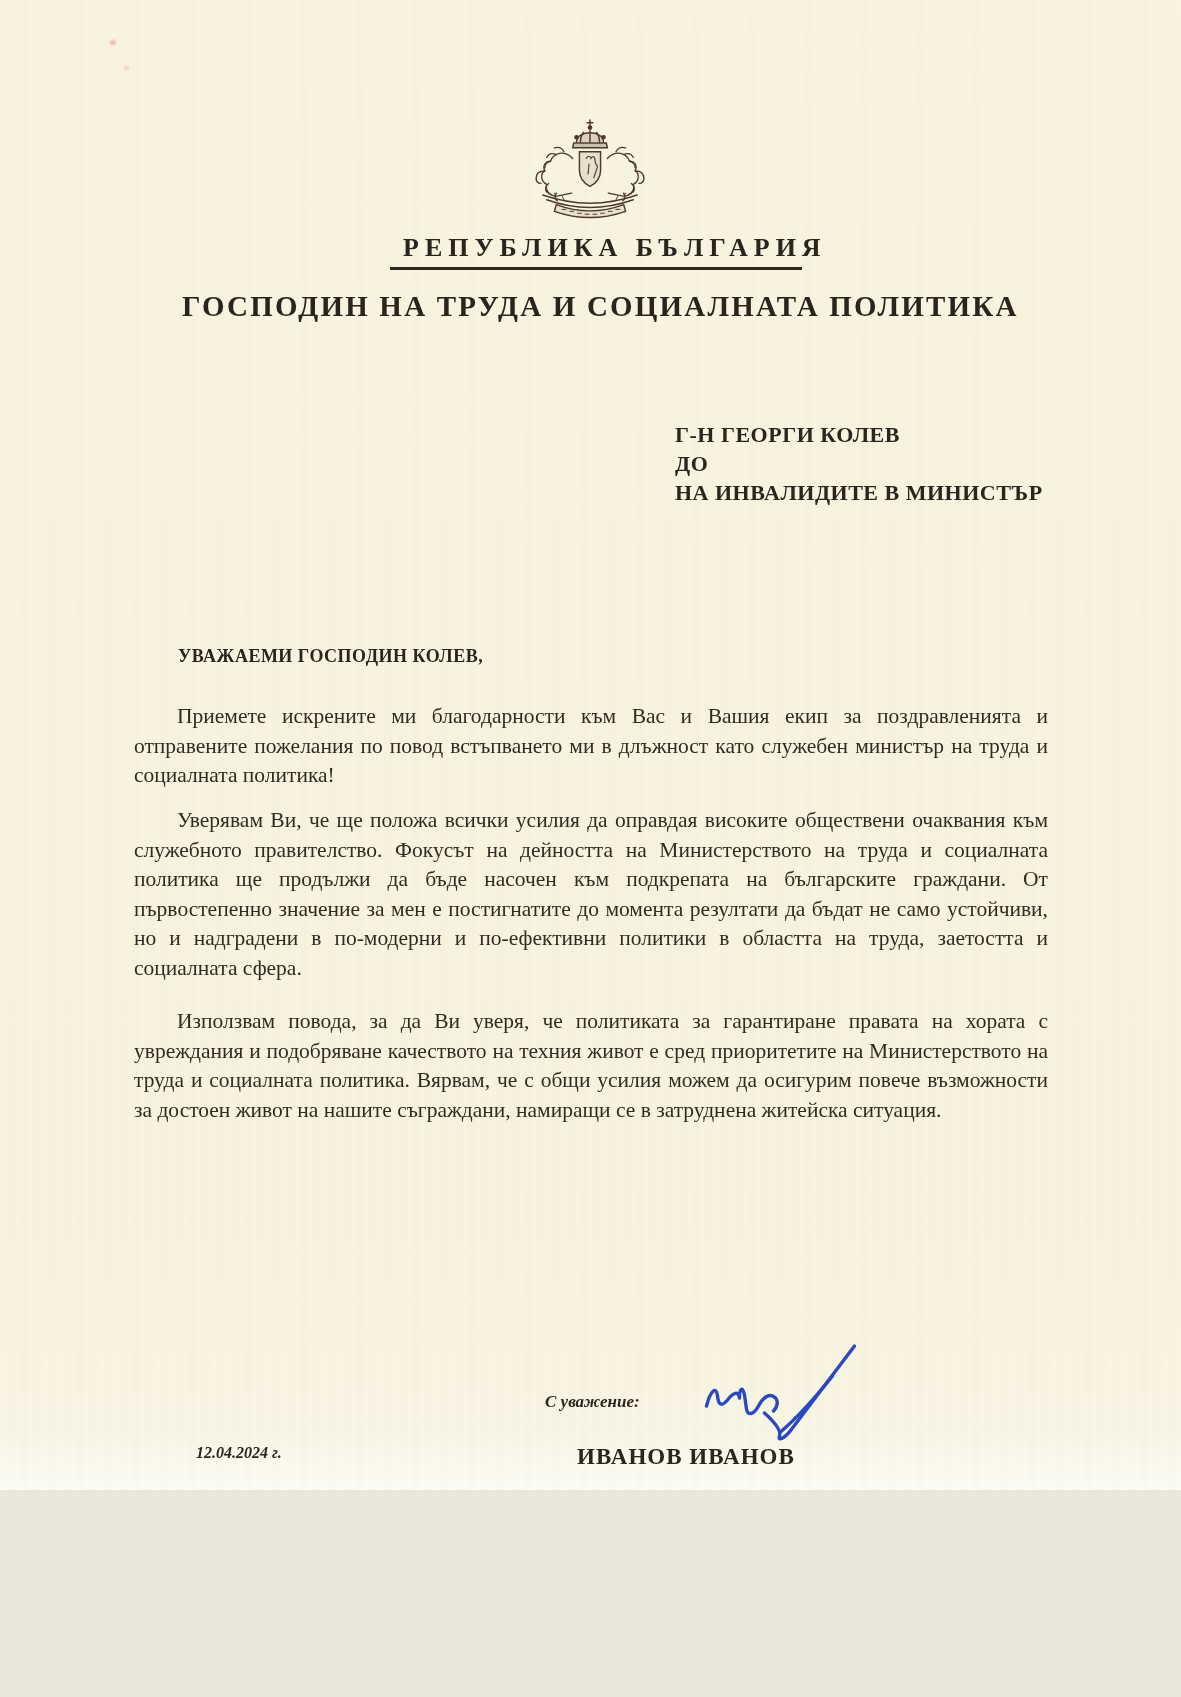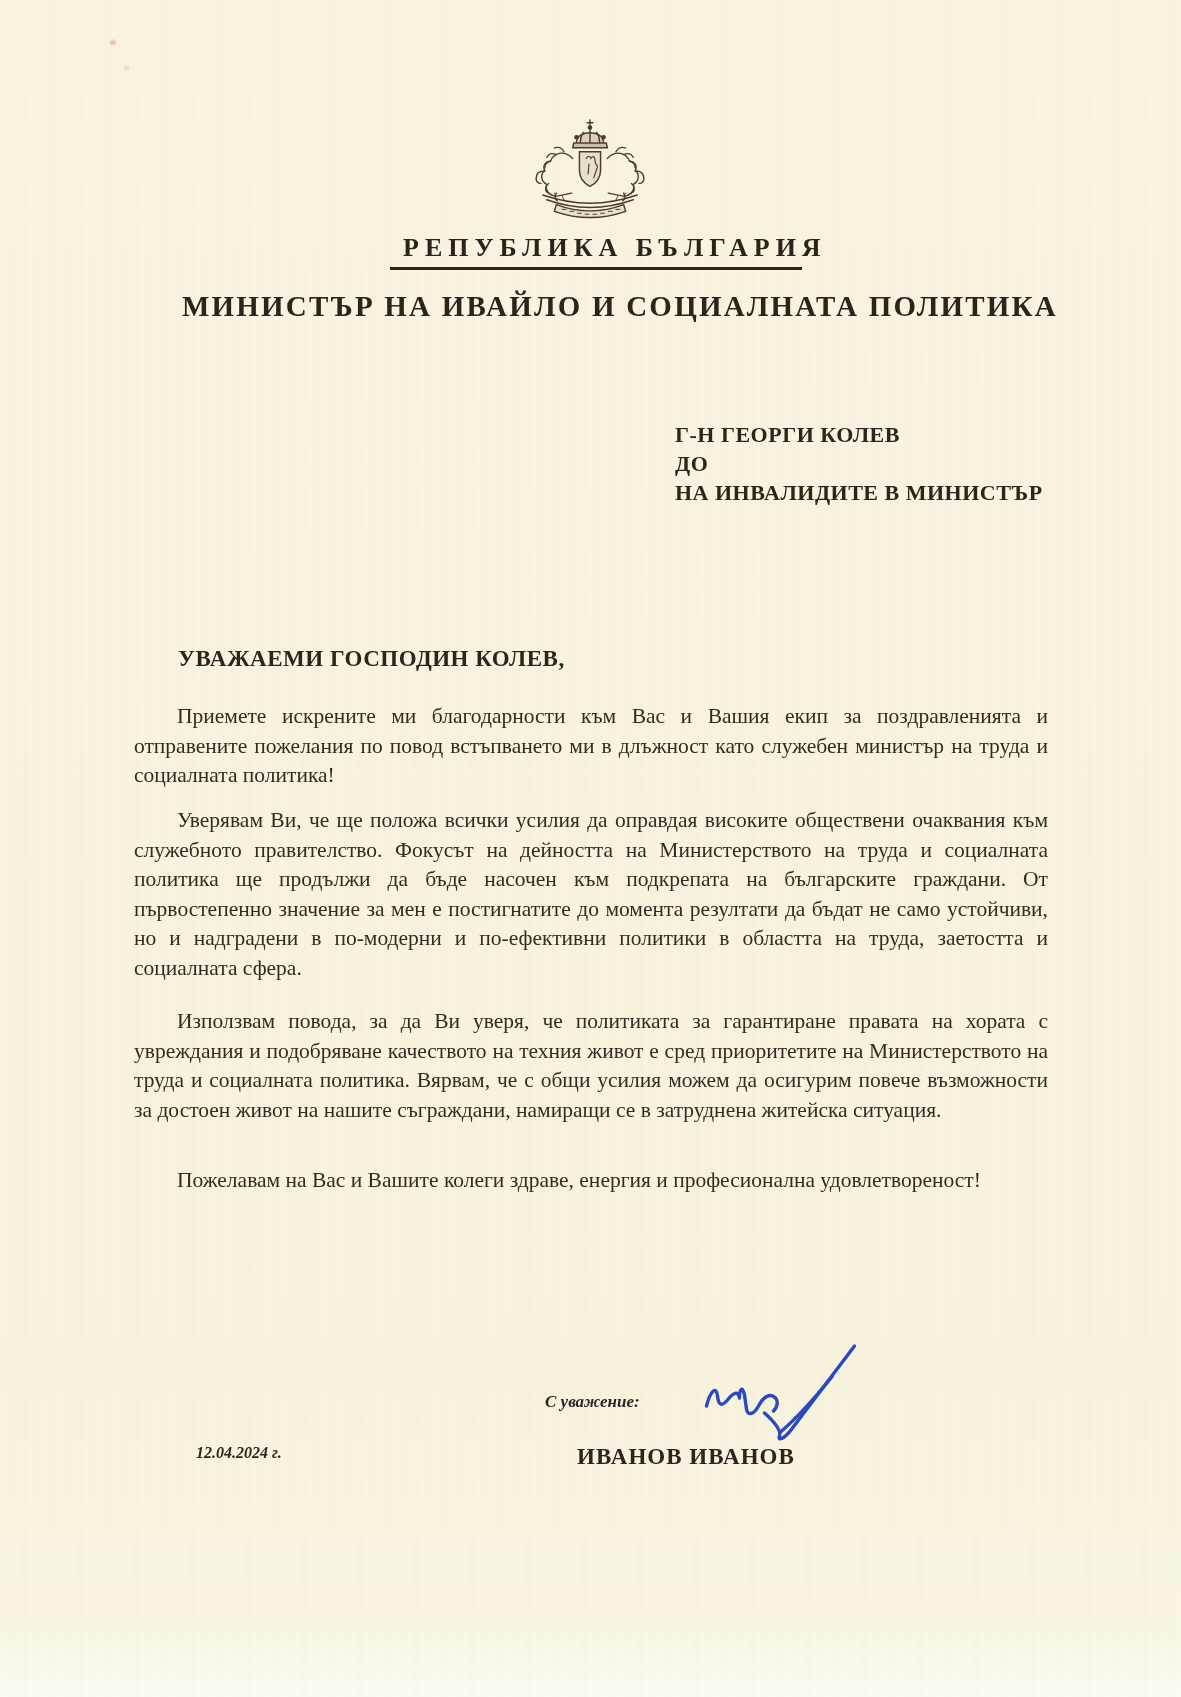--- a/index.html
+++ b/index.html
@@ -1,18 +1,18 @@
 <!DOCTYPE html>
 <html lang="bg"><head>
 <meta charset="utf-8">
 <style>
   html,body{margin:0;padding:0;background:#e9e6da;}
   .page{
     position:relative;
-    width:1181px;height:1697px;
+    width:1181px;height:1490px;
     margin:0 auto;
     background:linear-gradient(180deg,#f9f4e0 0%,#f8f3dd 82%,#f9f5e4 96%,#fcfcf4 100%);
     overflow:hidden;
     font-family:"Liberation Serif","DejaVu Serif",serif;
     color:#2f2a22;
   }
   .page::before{ 
     content:"";position:absolute;inset:0;pointer-events:none;
     background:repeating-linear-gradient(90deg,rgba(255,255,255,0.03) 0 6px,rgba(120,110,80,0.012) 6px 14px);
   }
@@ -35,21 +35,21 @@
   }
 
   .addressee{
     position:absolute;left:675px;top:420px;
     font-size:22px;font-weight:bold;line-height:29px;letter-spacing:.5px;
     color:#2a251d;white-space:nowrap;
   }
 
   .salutation{
     position:absolute;left:178px;top:646px;
-    font-size:23px;font-weight:bold;letter-spacing:.5px;color:#2a251d;white-space:nowrap;
+    font-size:18px;font-weight:bold;letter-spacing:.5px;color:#2a251d;white-space:nowrap;
   }
 
   .bodytext{position:absolute;left:133px;width:916px;
     font-size:21.5px;line-height:29.6px;text-align:justify;color:#312b22;}
   .bodytext p{margin:1px;text-indent:43px;font-family:Liberation Serif, serif;}
   .p1{top:701px;} .p2{top:805px;} .p3{top:1006px;} .p4{top:1165px;}
 
   .regards{
     position:absolute;left:545px;top:1392px;
     font-size:17px;font-weight:bold;font-style:italic;color:#2a251d;white-space:nowrap;
@@ -99,42 +99,39 @@
       <path d="M16,80 Q65,97 114,80"></path>
       <path d="M20,85 Q65,101 110,85"></path>
       <path d="M30,90 Q65,103 100,90 l2,7 Q65,110 28,97 z" fill="rgba(77,58,40,0.10)"></path>
       <path d="M36,95 h4 M44,97 h4 M52,99 h4 M60,100 h4 M68,100 h4 M76,99 h4 M84,97 h4 M92,95 h4" stroke-width="1"></path>
       <path d="M22,79 l-2,-4 M30,82 l-2,-4 M38,85 l-2,-4 M100,82 l2,-4 M108,79 l2,-4 M92,85 l2,-4" stroke-width="1"></path>
     </g>
   </svg>
 
   <div class="republic">РЕПУБЛИКА БЪЛГАРИЯ</div>
   <div class="rule"></div>
-  <div class="minister">МИНИСТЪР НА ИВАЙЛО И СОЦИАЛНАТА ПОЛИТИКА</div>
+  <div class="minister">ГОСПОДИН НА ТРУДА И СОЦИАЛНАТА ПОЛИТИКА</div>
 
   <div class="addressee">
     <div>Г-Н ГЕОРГИ КОЛЕВ</div>
     <div>ДО</div>
     <div>НА ИНВАЛИДИТЕ В МИНИСТЪР</div>
   </div>
 
   <div class="salutation">УВАЖАЕМИ ГОСПОДИН КОЛЕВ,</div>
 
   <div class="bodytext p1">
     <p>Приемете искрените ми благодарности към Вас и Вашия екип за поздравленията и отправените пожелания по повод встъпването ми в длъжност като служебен министър на труда и социалната политика!</p>
   </div>
   <div class="bodytext p2">
     <p>Уверявам Ви, че ще положа всички усилия да оправдая високите обществени очаквания към служебното правителство. Фокусът на дейността на Министерството на труда и социалната политика ще продължи да бъде насочен към подкрепата на българските граждани. От първостепенно значение за мен е постигнатите до момента резултати да бъдат не само устойчиви, но и надградени в по-модерни и по-ефективни политики в областта на труда, заетостта и социалната сфера.</p>
   </div>
   <div class="bodytext p3">
     <p>Използвам повода, за да Ви уверя, че политиката за гарантиране правата на хората с увреждания и подобряване качеството на техния живот е сред приоритетите на Министерството на труда и социалната политика. Вярвам, че с общи усилия можем да осигурим повече възможности за достоен живот на нашите съграждани, намиращи се в затруднена житейска ситуация.</p>
   </div>
-  <div class="bodytext p4">
-    <p>Пожелавам на Вас и Вашите колеги здраве, енергия и професионална удовлетвореност!</p>
-  </div>
 
   <div class="regards">С уважение:</div>
 
   <svg class="signature" viewBox="0 0 175 112" xmlns="http://www.w3.org/2000/svg" aria-hidden="true">
     <g stroke="#2a49be" fill="none" stroke-width="3.4" stroke-linecap="round" stroke-linejoin="round">
       <path d="M12,70 C16,54 22,50 23,60 C24,69 27,71 33,64 C39,56 44,55 45,62 C45,52 48,50 50,59 L52,73 C53,80 59,79 64,70 C69,60 76,57 81,62 C84,65 83,71 79,75"></path>
       <path d="M70,77 C80,86 87,94 85,100 C83,106 91,102 98,92 L160,10"></path>
       <path d="M86,96 C100,84 122,60 138,40"></path>
     </g>
   </svg>

